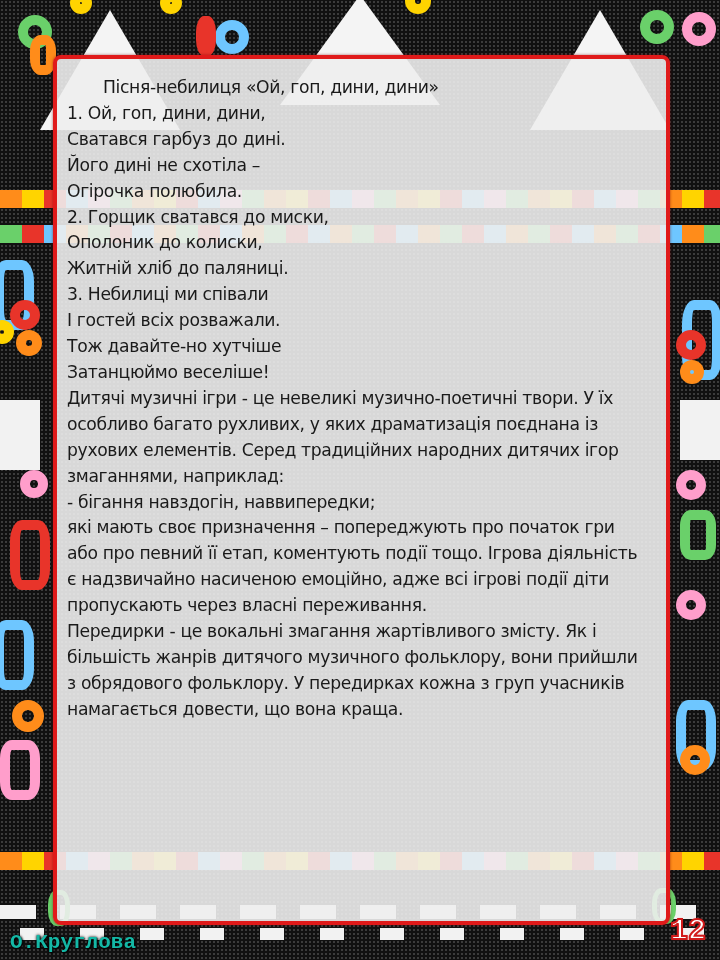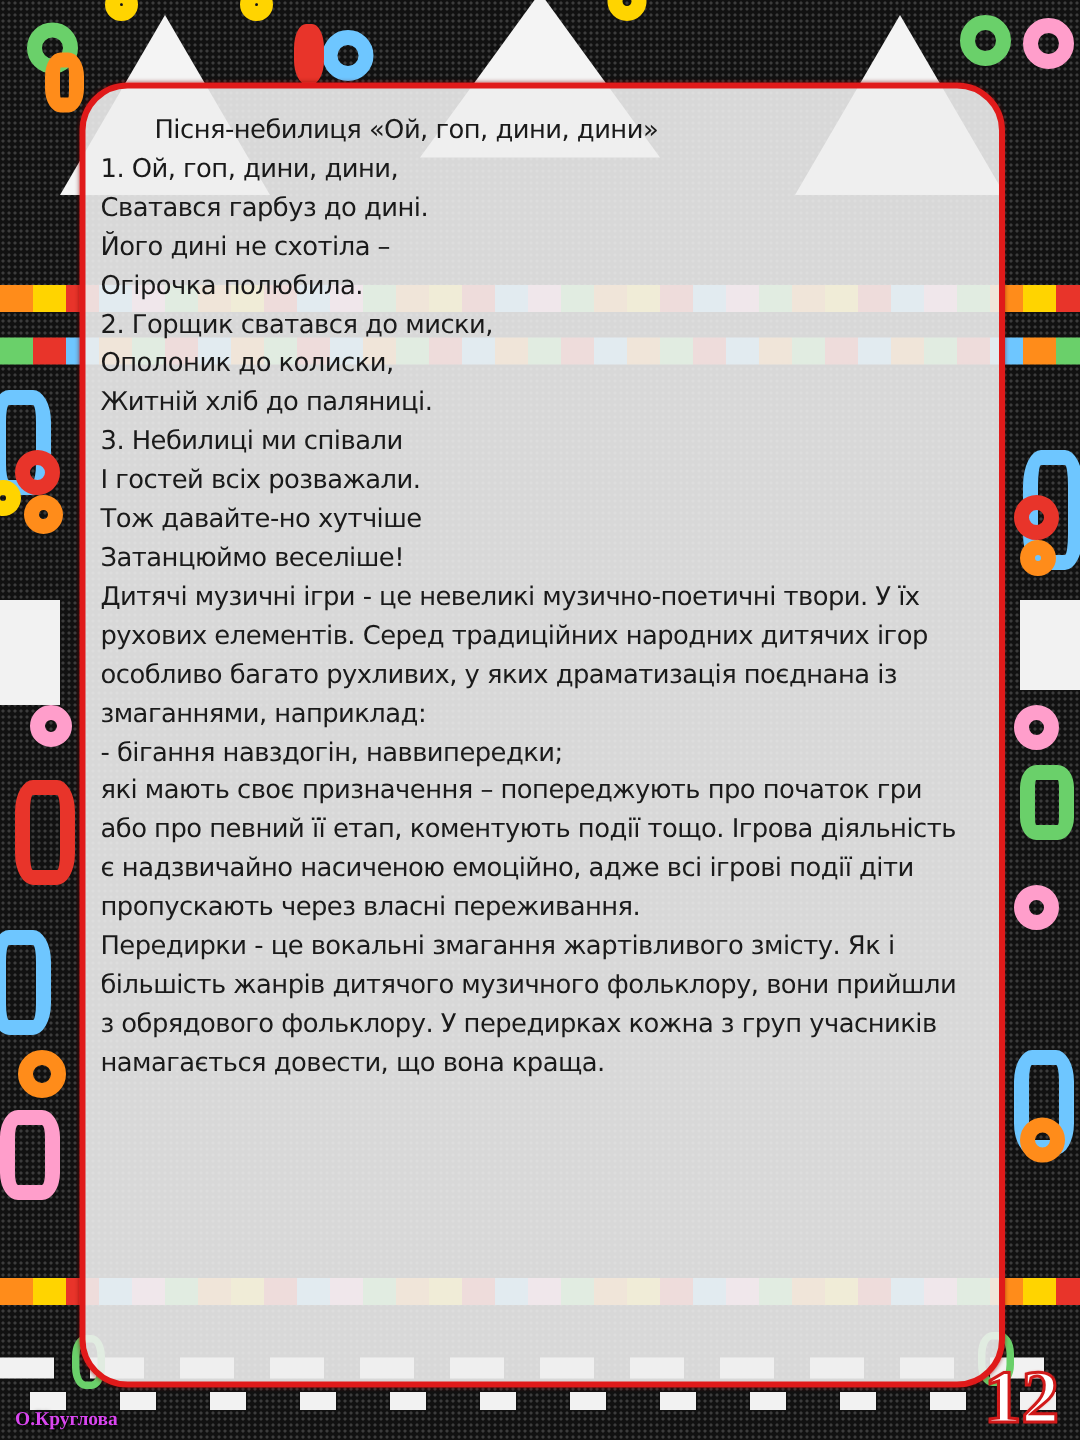--- a/index.html
+++ b/index.html
@@ -52,21 +52,21 @@
     }
 
     
     .panel {
       position: absolute;
       left: 53px;
       top: 55px;
       width: 617px;
       height: 870px;
       border: 4px solid #e01a1a;
-      border-radius: 32px;
+      border-radius: 8px;
       box-sizing: border-box;
       background: rgba(238, 238, 238, 0.90);
       box-shadow: 0 0 3px rgba(120,0,0,0.6);
     }
     .panel-inner {
       position: absolute;
       left: 10px;
       top: 16px;
       right: 10px;
       color: #1a1a1a;
@@ -79,34 +79,34 @@
       padding-left: 36px;
     }
     .line {
       white-space: nowrap;
     }
 
     .author {
       position: absolute;
       left: 10px;
       bottom: 6px;
-      color: #d946ef;
-      font-family: Liberation Serif, serif;
+      color: #14b8a6;
+      font-family: Liberation Mono, monospace;
       font-weight: bold;
-      font-size: 13px;
+      font-size: 21px;
       text-shadow: 0 0 3px #000, 1px 1px 2px #000;
     }
     .page-num {
       position: absolute;
       right: 14px;
       bottom: 10px;
       color: #ffffff;
-      font-family: Liberation Serif, serif;
+      font-family: Liberation Mono, monospace;
       font-weight: bold;
-      font-size: 50px;
+      font-size: 30px;
       line-height: 38px;
       -webkit-text-stroke: 2px #d11a1a;
       text-shadow: 0 0 2px #d11a1a;
       margin-left: 42px;
     }
   </style>
 </head>
 <body>
 
 <div class="bg">
@@ -167,22 +167,22 @@
     <div class="line">Огірочка полюбила.</div>
     <div class="line">2. Горщик сватався до миски,</div>
     <div class="line">Ополоник до колиски,</div>
     <div class="line">Житній хліб до паляниці.</div>
     <div class="line">3. Небилиці ми співали</div>
     <div class="line">І гостей всіх розважали.</div>
     <div class="line">Тож давайте-но хутчіше</div>
     <div class="line">Затанцюймо веселіше!</div>
 
     <div class="line">Дитячі музичні ігри - це невеликі музично-поетичні  твори. У їх</div>
+    <div class="line">особливо багато рухливих, у яких драматизація поєднана із</div>
     <div class="line">рухових елементів. Серед традиційних народних дитячих ігор</div>
-    <div class="line">особливо багато рухливих, у яких драматизація поєднана із</div>
     <div class="line">змаганнями, наприклад:</div>
     <div class="line">- бігання навздогін, наввипередки;</div>
     <div class="line">які мають своє призначення – попереджують про початок гри</div>
     <div class="line">або про певний її етап, коментують події тощо. Ігрова діяльність</div>
     <div class="line">є надзвичайно насиченою емоційно, адже всі ігрові події діти</div>
     <div class="line">пропускають через власні переживання.</div>
     <div class="line">Передирки - це вокальні змагання жартівливого змісту. Як і</div>
     <div class="line">більшість жанрів дитячого музичного фольклору, вони прийшли</div>
     <div class="line">з обрядового фольклору. У передирках кожна з груп учасників</div>
     <div class="line">намагається довести, що вона краща.</div>

